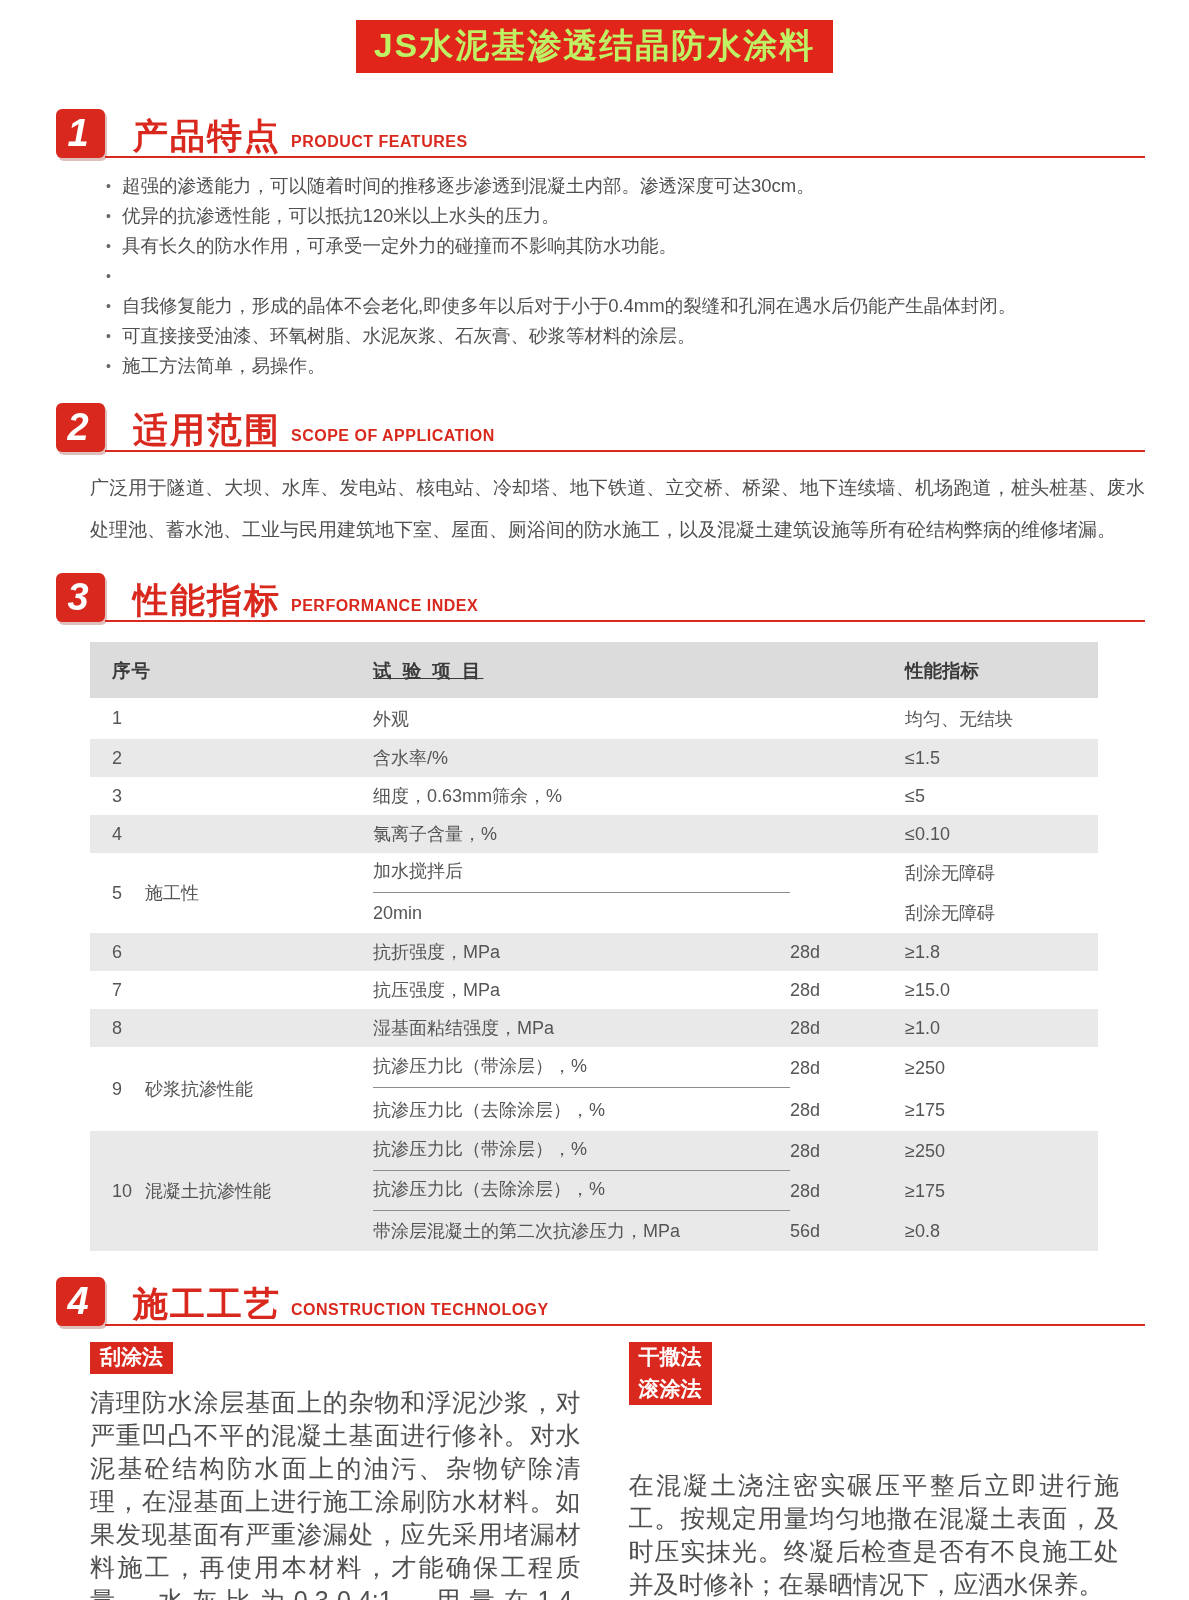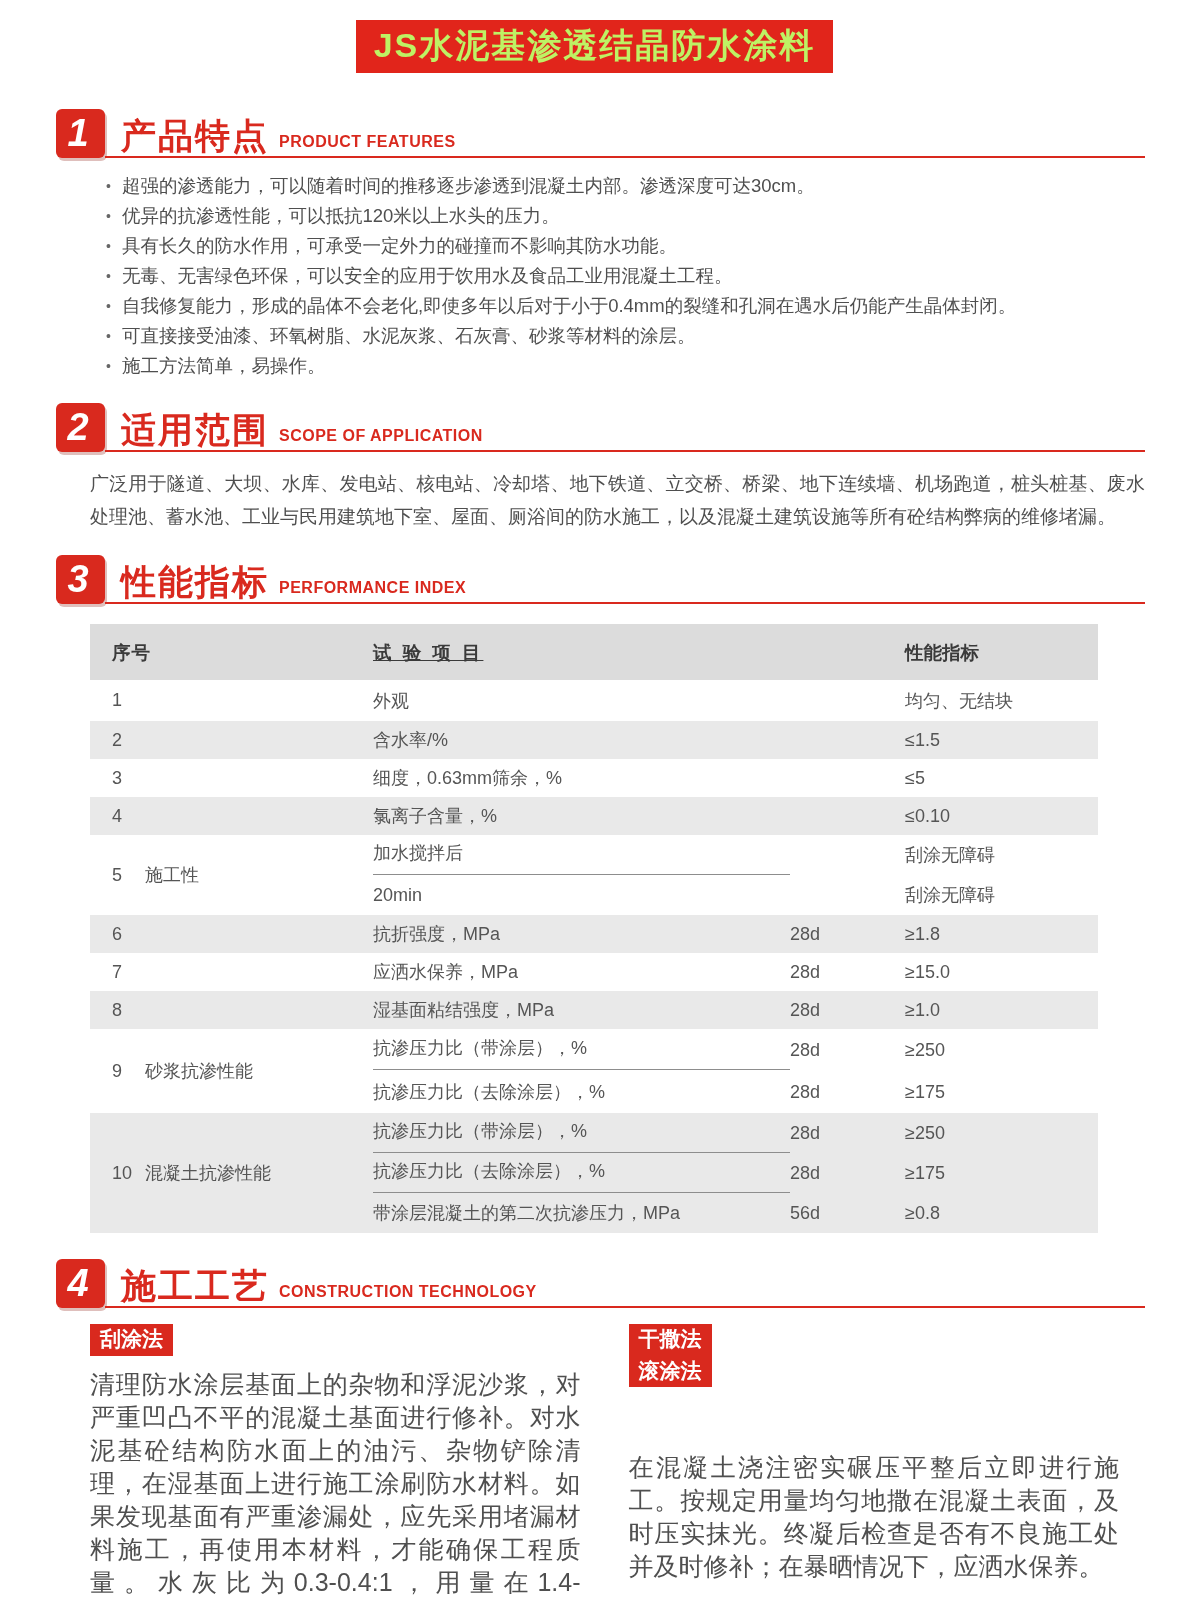--- a/index.html
+++ b/index.html
@@ -26,30 +26,30 @@
   .sec-head{display:flex;align-items:stretch;margin:0 44px 0 56px;}
   .num{
     width:49px;height:49px;flex:0 0 49px;background:var(--accent);color:#fff;
     font-size:38px;font-weight:bold;font-style:italic;
     display:flex;align-items:center;justify-content:center;
     border-radius:6px;box-shadow:2px 3px 0 rgba(140,25,15,.28);
     padding-right:5px;
   }
   .sec-right{
     flex:1;border-bottom:2px solid var(--accent);
-    display:flex;align-items:flex-end;padding-left:16px;
+    display:flex;align-items:flex-end;padding-left:28px;
   }
   .sec-title{color:var(--accent);font-size:35px;font-weight:bold;letter-spacing:2px;line-height:1;padding-bottom:3px;}
   .sec-sub{color:var(--accent);font-size:16px;font-weight:bold;margin-left:10px;padding-bottom:5px;letter-spacing:.5px;white-space:nowrap;}
   
   .bullets{margin:13px 44px 0 106px;}
   .bullet{display:flex;font-size:18.5px;line-height:30px;color:var(--text);}
   .bullet .dot{flex:0 0 16px;font-size:14px;line-height:30px;color:#666;}
   
-  .para{margin:15px 44px 0 90px;font-size:19px;line-height:33px;text-align:justify;color:var(--text);}
+  .para{margin:15px 44px 0 90px;font-size:19px;line-height:42px;text-align:justify;color:var(--text);}
   
   table.perf{margin:20px 0 0 90px;width:1008px;border-collapse:collapse;table-layout:fixed;font-size:18px;color:#555;}
   table.perf th{
     background:var(--table_header_bg);color:#3a3a3a;font-weight:bold;text-align:left;
     height:56px;padding:0;font-size:18.5px;
   }
   table.perf td{height:34px;padding:0;vertical-align:middle;}
   tr.alt td, tr.alt th{background:var(--table_alt_bg);}
   .c-no{padding-left:22px !important;}
   th.c-no{letter-spacing:1px;}
@@ -88,21 +88,20 @@
     <div class="bullet">
         <span class="dot">•</span>
         <span>优异的抗渗透性能，可以抵抗120米以上水头的压力。</span>
       </div>
     <div class="bullet">
         <span class="dot">•</span>
         <span>具有长久的防水作用，可承受一定外力的碰撞而不影响其防水功能。</span>
       </div>
     <div class="bullet">
         <span class="dot">•</span>
-        <span>无毒、无害绿色环保，可以安全的应用于饮用水及食品工业用混凝土工程。</span>
       </div>
     <div class="bullet">
         <span class="dot">•</span>
         <span>自我修复能力，形成的晶体不会老化,即使多年以后对于小于0.4mm的裂缝和孔洞在遇水后仍能产生晶体封闭。</span>
       </div>
     <div class="bullet">
         <span class="dot">•</span>
         <span>可直接接受油漆、环氧树脂、水泥灰浆、石灰膏、砂浆等材料的涂层。</span>
       </div>
     <div class="bullet">
@@ -198,21 +197,21 @@
       <td class="c-no">6</td>
       <td></td>
       <td>抗折强度，MPa</td>
       <td>28d</td>
       <td>≥1.8</td>
     </tr>
 
     <tr style="height:38px;">
       <td class="c-no">7</td>
       <td></td>
-      <td>应洒水保养，MPa</td>
+      <td>抗压强度，MPa</td>
       <td>28d</td>
       <td>≥15.0</td>
     </tr>
 
     <tr class="alt" style="height:38px;">
       <td class="c-no">8</td>
       <td></td>
       <td>湿基面粘结强度，MPa</td>
       <td>28d</td>
       <td>≥1.0</td>

